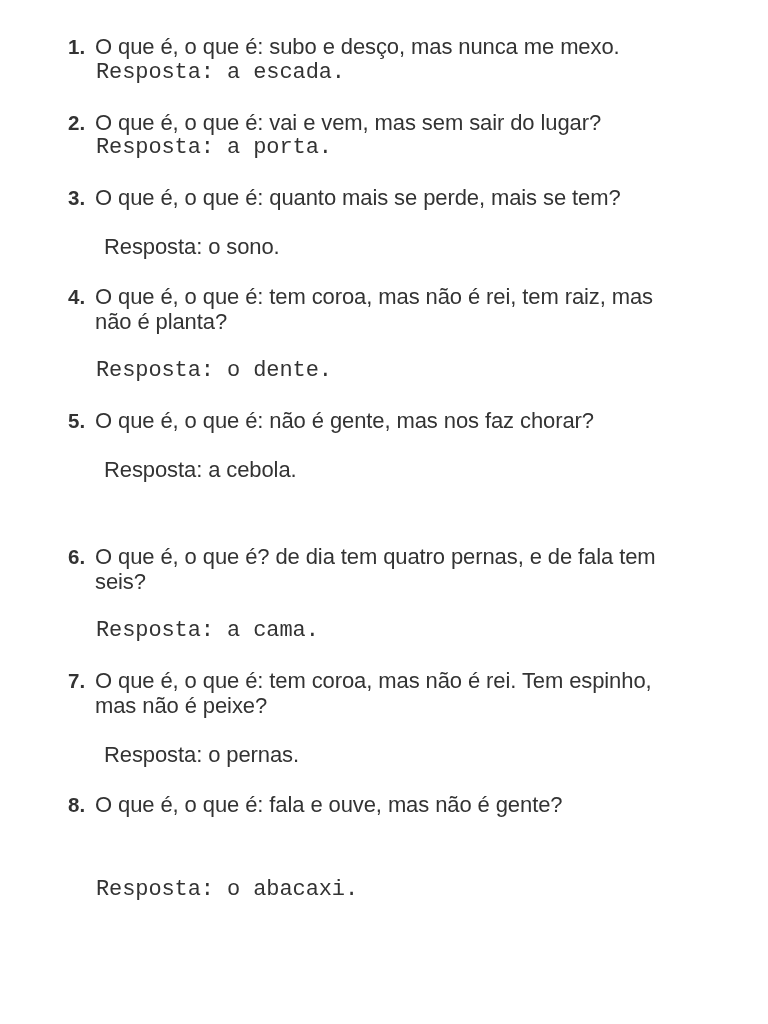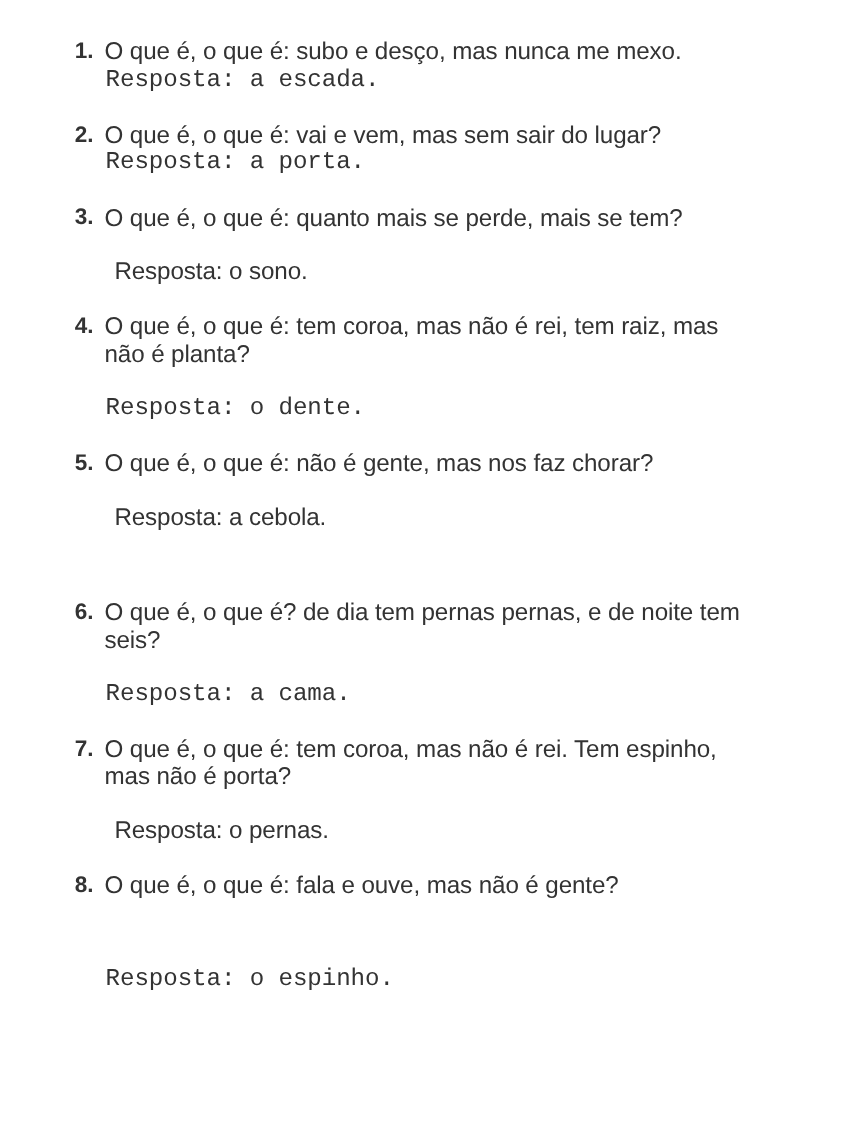--- a/index.html
+++ b/index.html
@@ -65,31 +65,31 @@
   </div>
 
   <div>
     <span class="num" style="top:408px">5.</span>
     <span class="line q" style="top:408px">O que é, o que é: não é gente, mas nos faz chorar?</span>
     <span class="line a-shift" style="top:457px">Resposta: a cebola.</span>
   </div>
 
   <div>
     <span class="num" style="top:544px">6.</span>
-    <span class="line q" style="top:544px">O que é, o que é? de dia tem pernas pernas, e de noite tem</span>
+    <span class="line q" style="top:544px">O que é, o que é? de dia tem quatro pernas, e de fala tem</span>
     <span class="line q" style="top:569px">seis?</span>
     <span class="line a-indent" style="top:618px">Resposta: a cama.</span>
   </div>
 
   <div>
     <span class="num" style="top:668px">7.</span>
     <span class="line q" style="top:668px">O que é, o que é: tem coroa, mas não é rei. Tem espinho,</span>
-    <span class="line q" style="top:693px">mas não é porta?</span>
+    <span class="line q" style="top:693px">mas não é peixe?</span>
     <span class="line a-shift" style="top:742px">Resposta: o pernas.</span>
   </div>
 
   <div>
     <span class="num" style="top:792px">8.</span>
     <span class="line q" style="top:792px">O que é, o que é: fala e ouve, mas não é gente?</span>
-    <span class="line a-indent" style="top:877px">Resposta: o espinho.</span>
+    <span class="line a-indent" style="top:877px">Resposta: o abacaxi.</span>
   </div>
 
 </div>
 
 </body></html>

